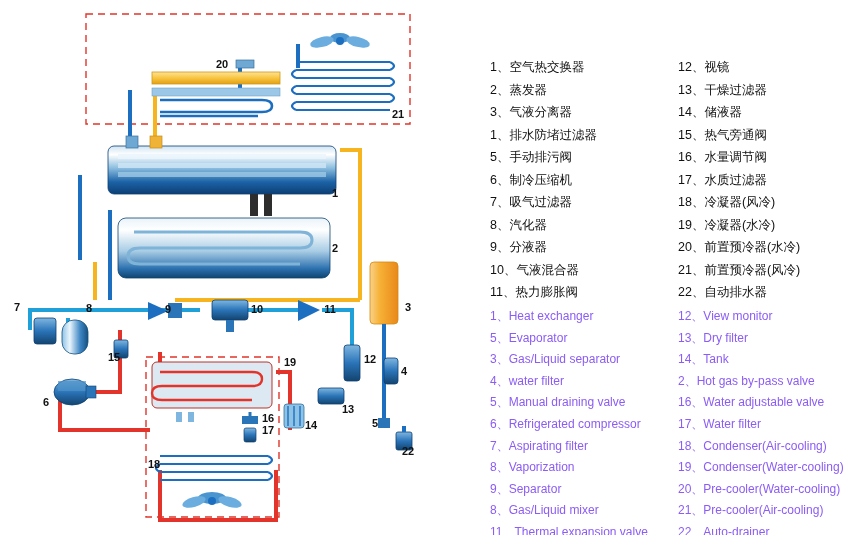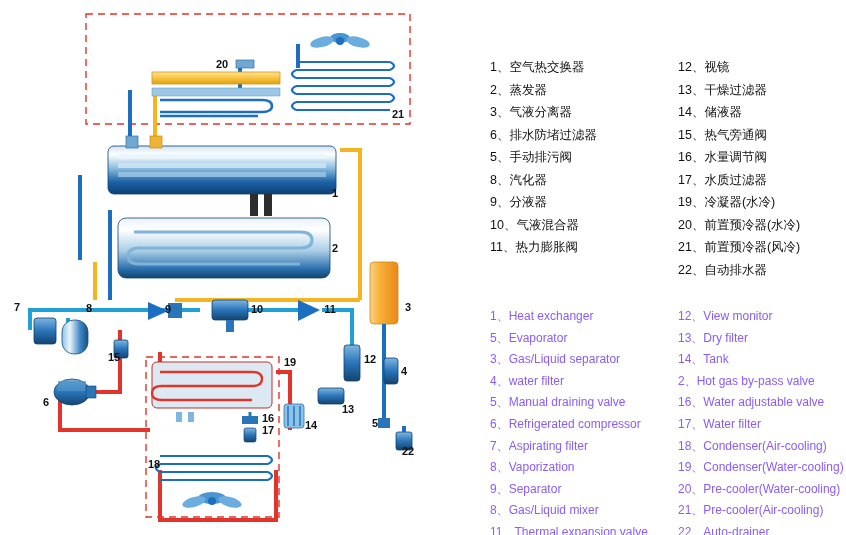--- a/index.html
+++ b/index.html
@@ -335,34 +335,37 @@
         </g>
     </svg>
   </div>
 
   <div id="legend">
     <div class="legend-block cn-block">
       <div class="legend-col col-left" id="cn-col-1">
           <div class="cn-item">1、空气热交换器</div>
           <div class="cn-item">2、蒸发器</div>
           <div class="cn-item">3、气液分离器</div>
-          <div class="cn-item">6、排水防堵过滤器</div>
+          <div class="cn-item">1、排水防堵过滤器</div>
           <div class="cn-item">5、手动排污阀</div>
+          <div class="cn-item">6、制冷压缩机</div>
+          <div class="cn-item">7、吸气过滤器</div>
           <div class="cn-item">8、汽化器</div>
           <div class="cn-item">9、分液器</div>
           <div class="cn-item">10、气液混合器</div>
           <div class="cn-item">11、热力膨胀阀</div>
         </div>
       <div class="legend-col col-right" id="cn-col-2">
           <div class="cn-item">12、视镜</div>
           <div class="cn-item">13、干燥过滤器</div>
           <div class="cn-item">14、储液器</div>
           <div class="cn-item">15、热气旁通阀</div>
           <div class="cn-item">16、水量调节阀</div>
           <div class="cn-item">17、水质过滤器</div>
+          <div class="cn-item">18、冷凝器(风冷)</div>
           <div class="cn-item">19、冷凝器(水冷)</div>
           <div class="cn-item">20、前置预冷器(水冷)</div>
           <div class="cn-item">21、前置预冷器(风冷)</div>
           <div class="cn-item">22、自动排水器</div>
         </div>
     </div>
     <div class="legend-block en-block">
       <div class="legend-col col-left" id="en-col-1">
           <div class="en-item">1、Heat exchanger</div>
           <div class="en-item">5、Evaporator</div>

